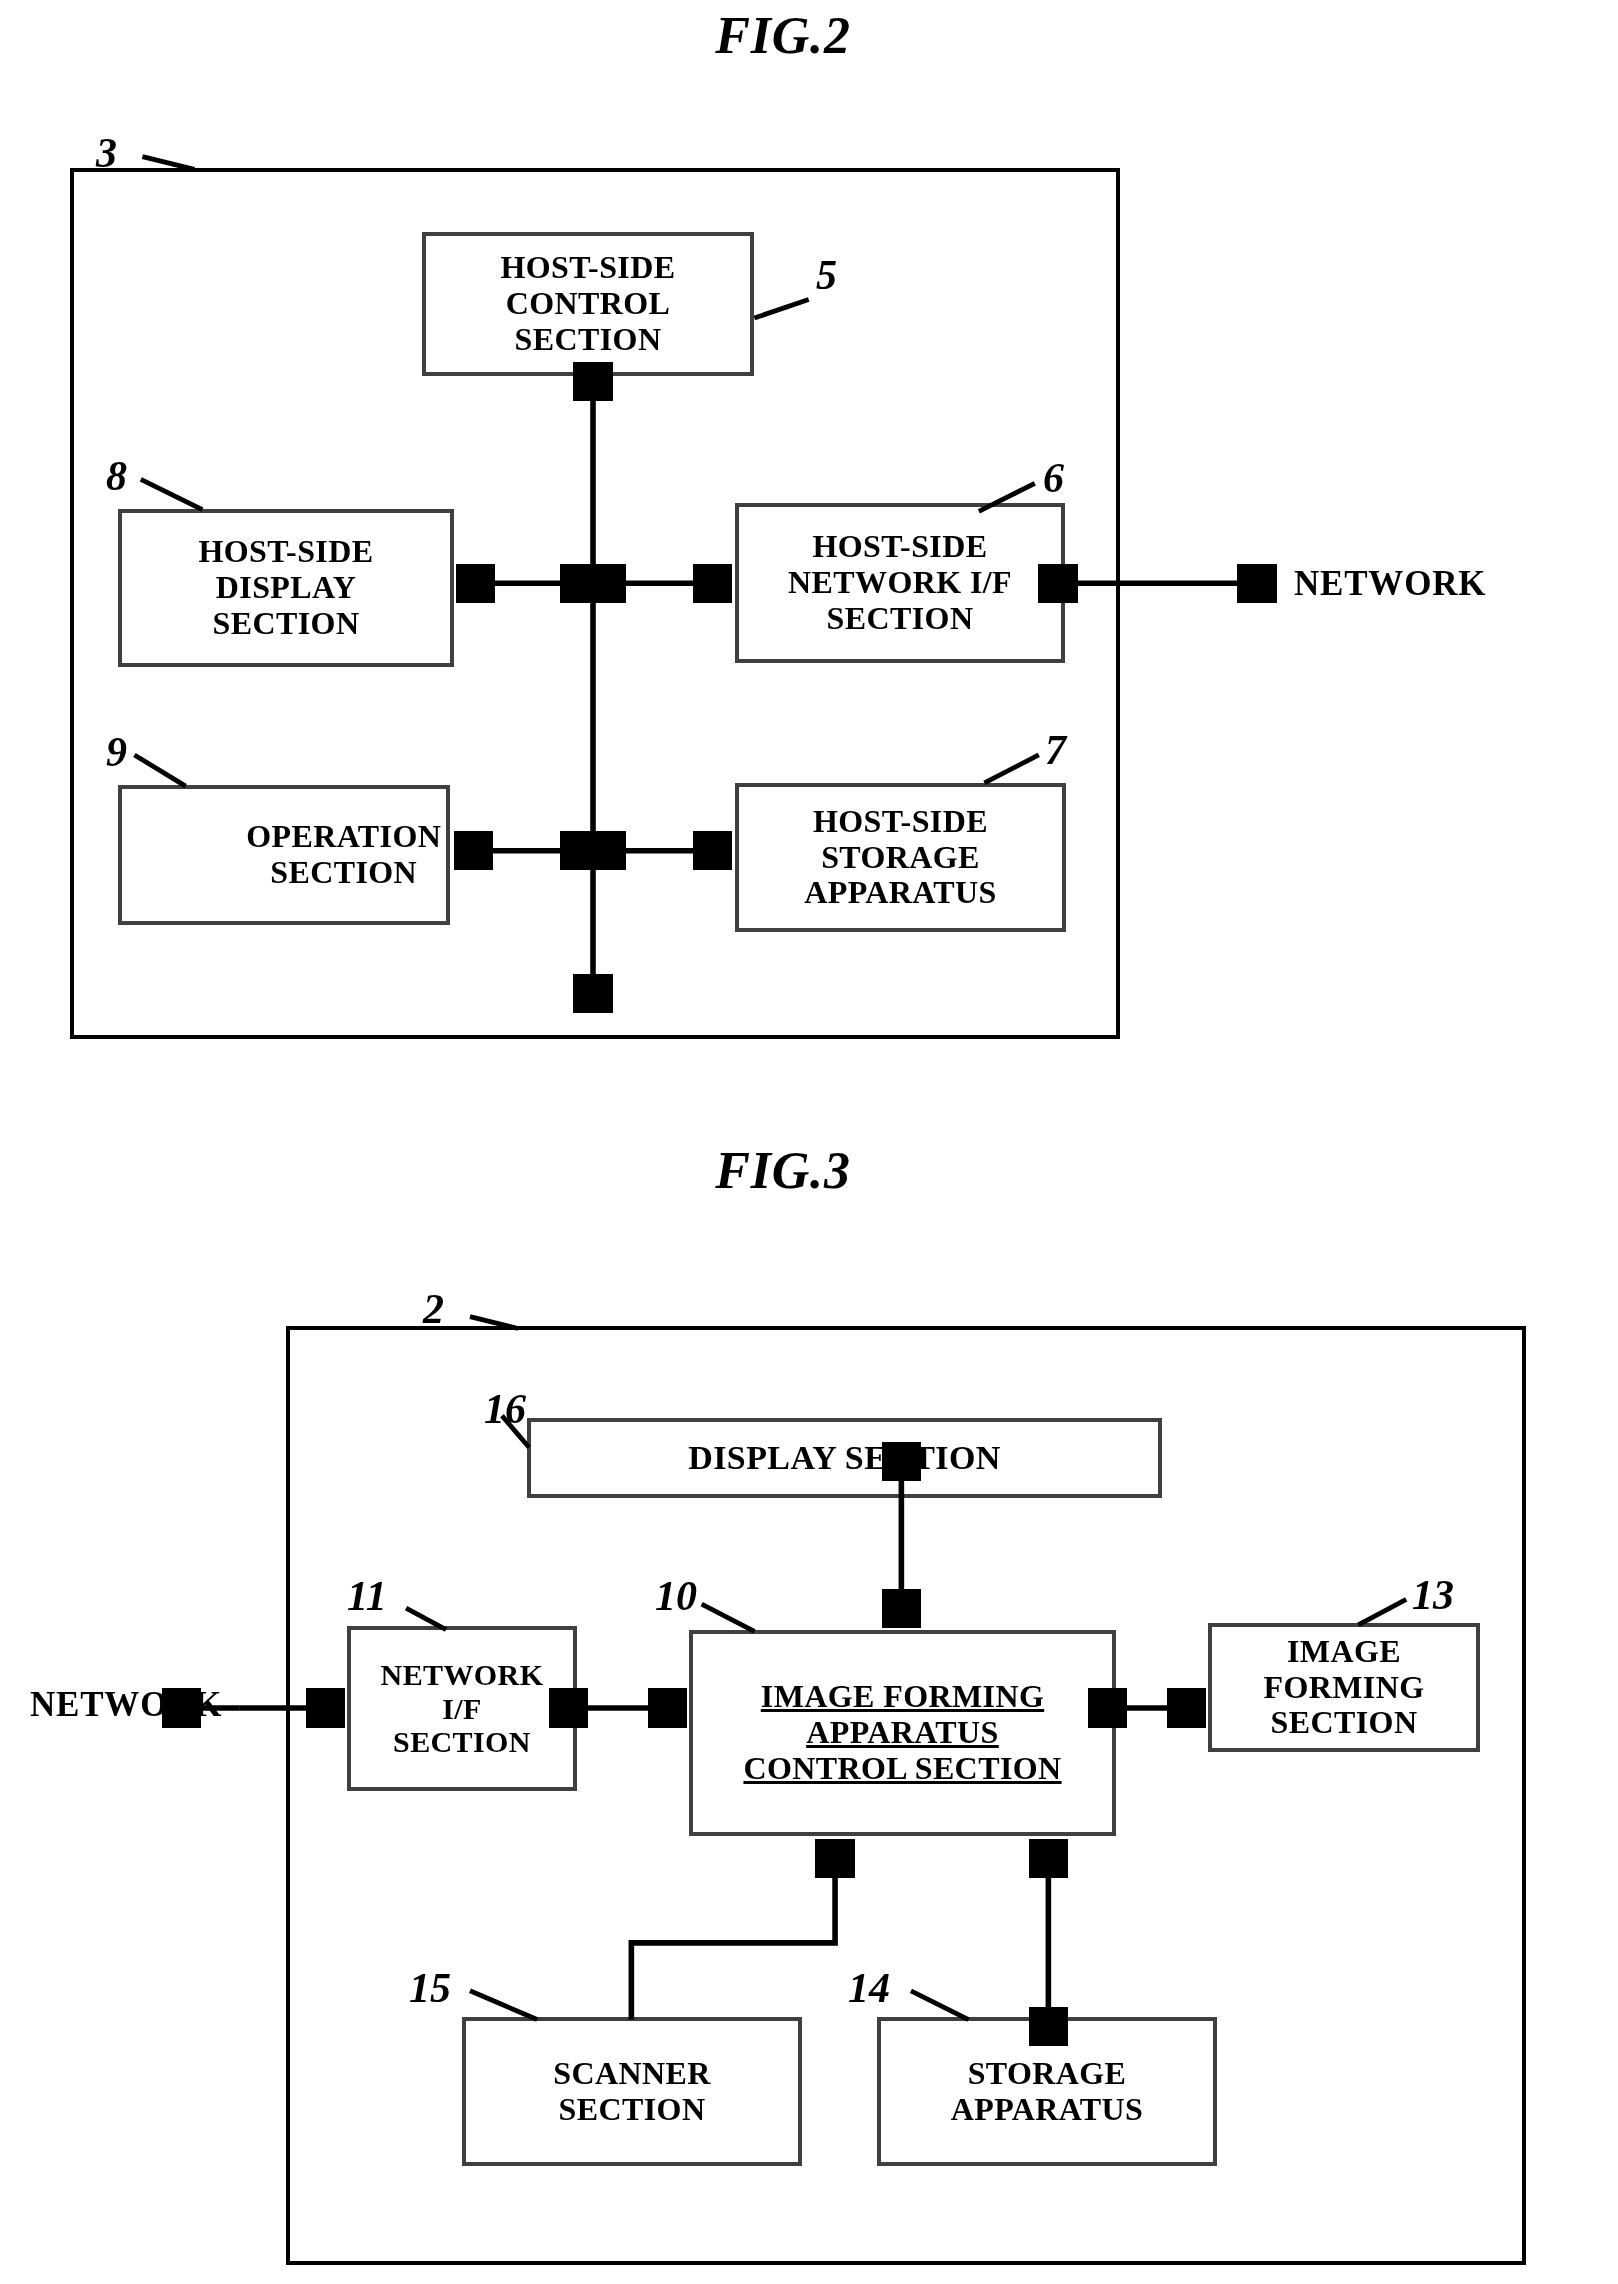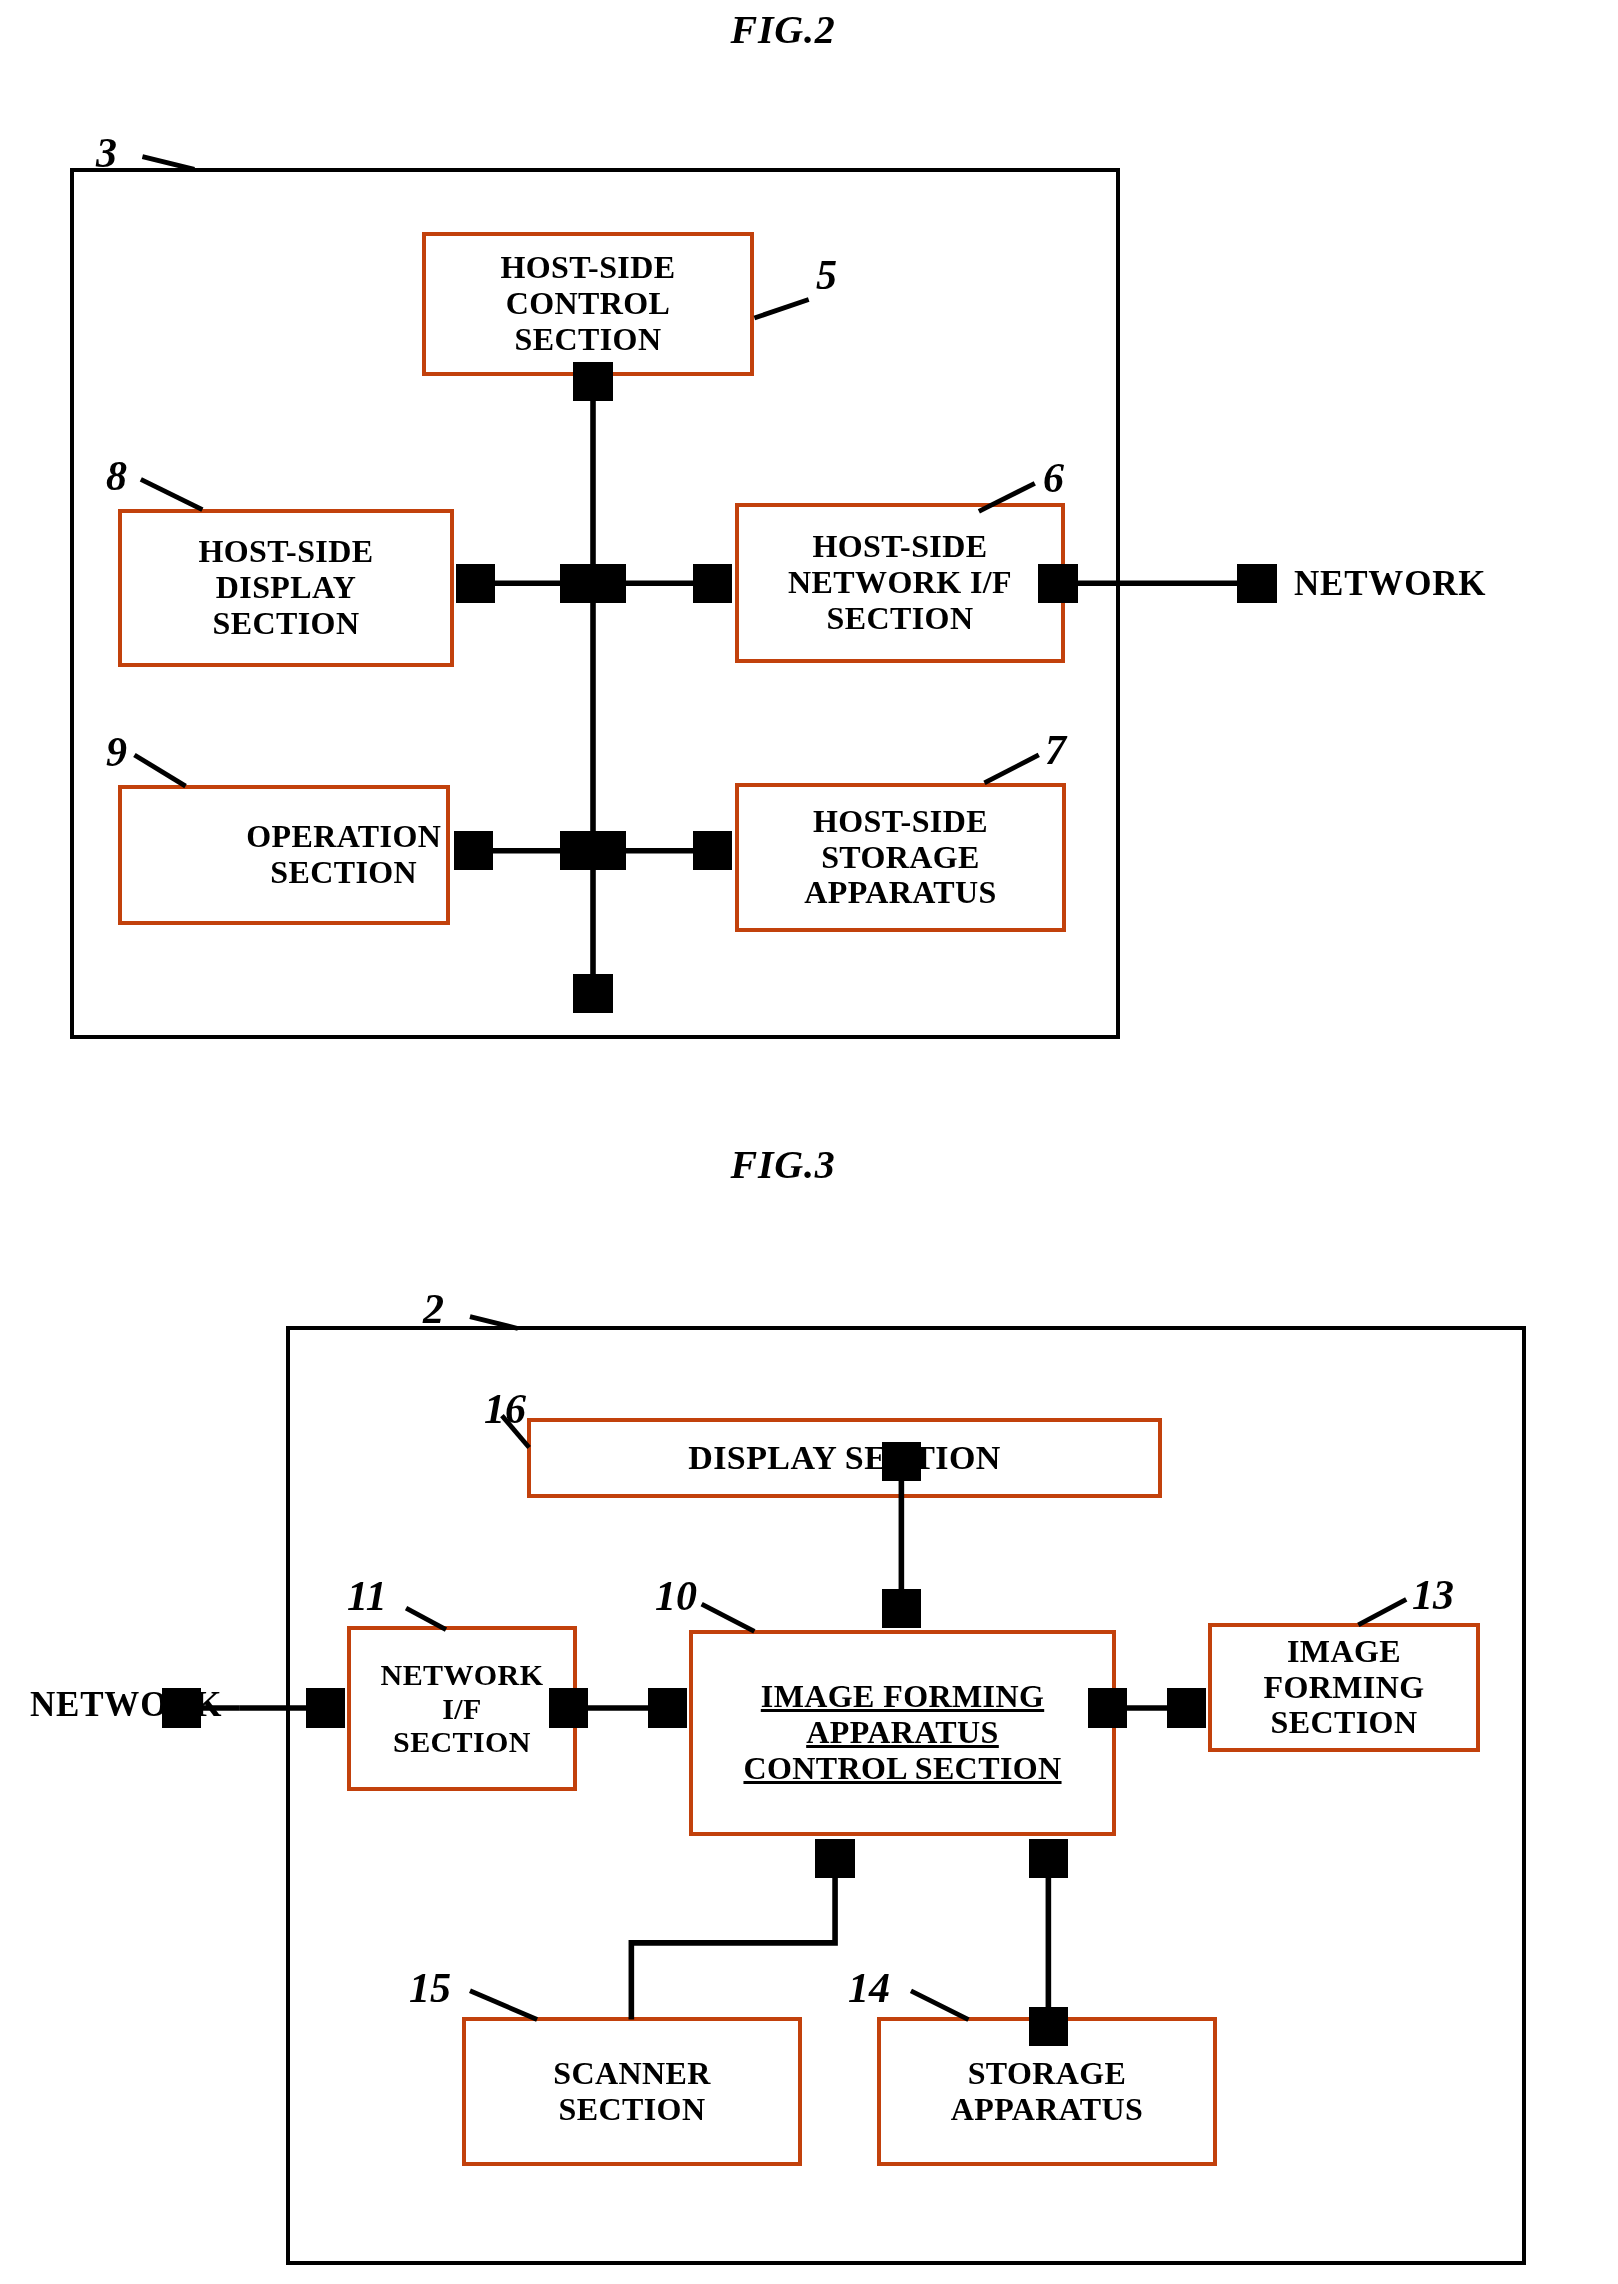--- a/index.html
+++ b/index.html
@@ -14,38 +14,38 @@
     font-family: "Liberation Serif", "DejaVu Serif", serif;
     color: #000000;
     overflow: hidden;
   }
 
   
   .fig-title {
     position: absolute;
     font-weight: bold;
     font-style: italic;
-    font-size: 40px;
+    font-size: 52px;
     letter-spacing: 0.8px;
     white-space: nowrap;
     text-align: center;
   }
 
   
   .frame {
     position: absolute;
     border: 4px solid #000;
     box-sizing: border-box;
     background: transparent;
   }
 
   
   .block {
     position: absolute;
-    border: 4px solid #c2410c;
+    border: 4px solid #404040;
     box-sizing: border-box;
     background: #ffffff;
     display: flex;
     align-items: center;
     justify-content: center;
     text-align: center;
     font-size: 32px;
     font-weight: bold;
     line-height: 1.12;
     letter-spacing: 0.4px;

